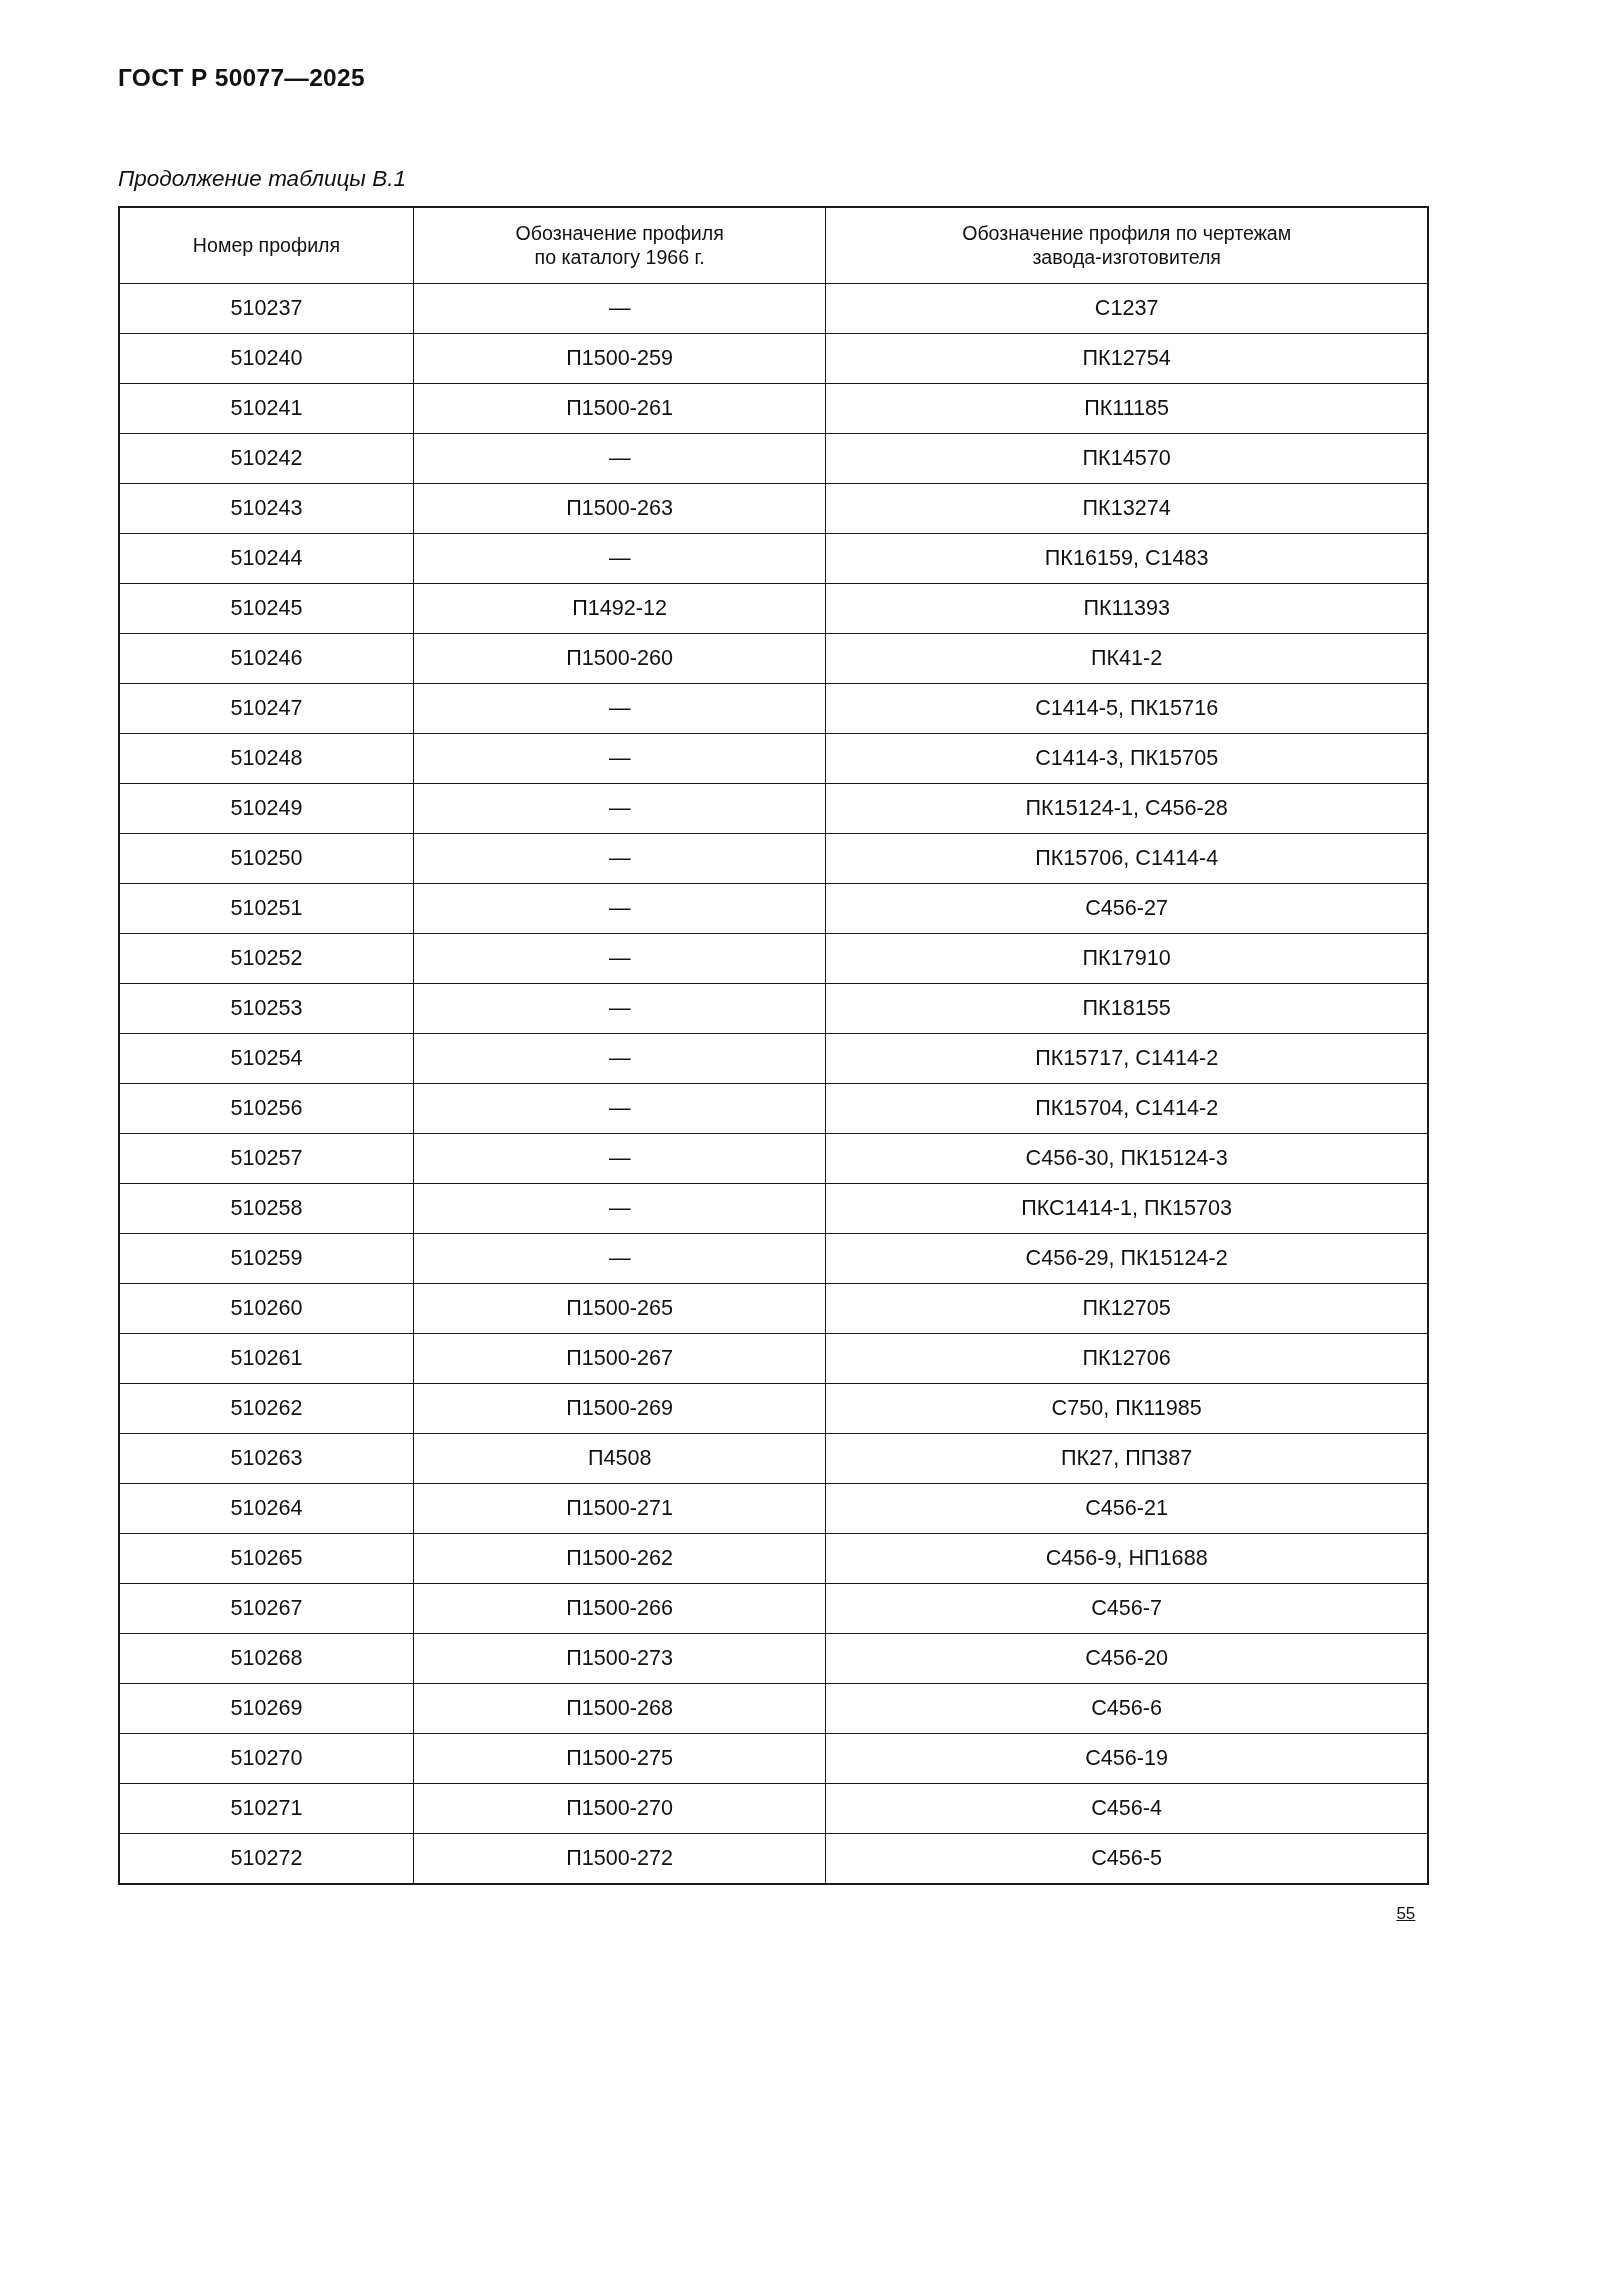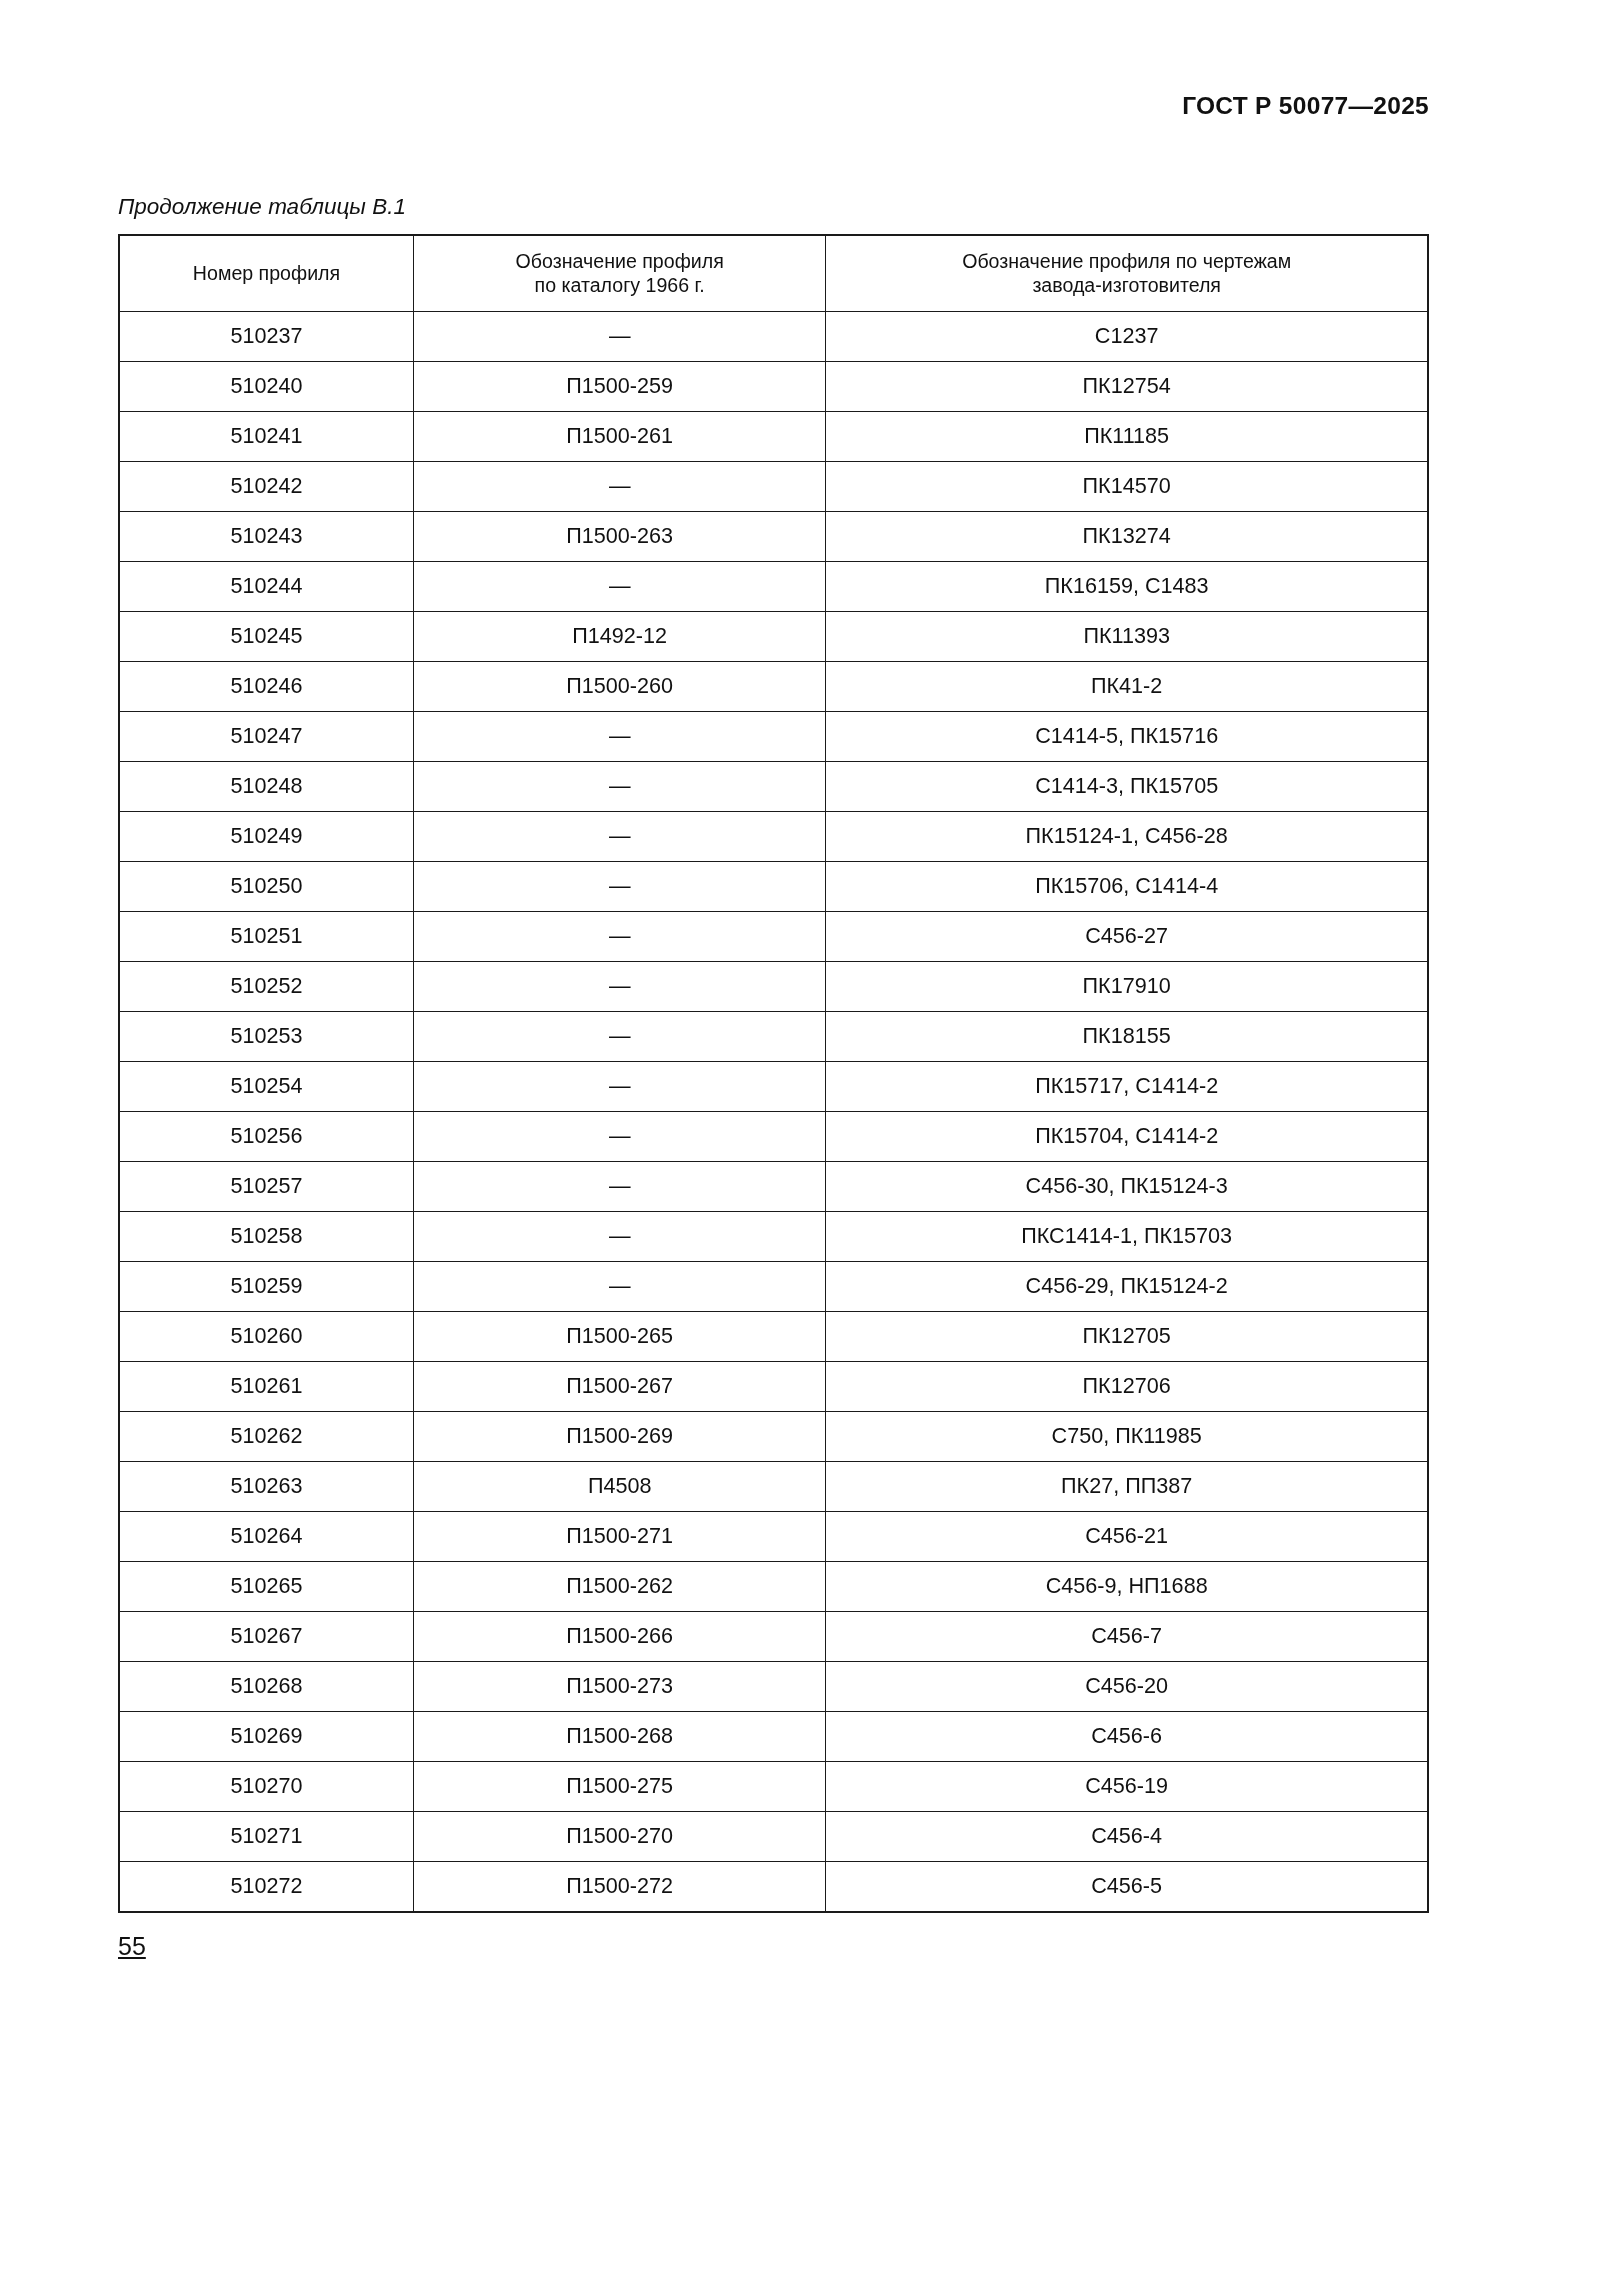--- a/index.html
+++ b/index.html
@@ -15,22 +15,21 @@
     position: relative;
     box-sizing: border-box;
   }
   .content {
     position: absolute;
     left: 118px;
     top: 0;
     width: 1311px;
   }
   .doc-header {
-    margin-top: 92px;
-    text-align: right;
+    margin-top: 64px;
     font-size: 24.5px;
     font-weight: bold;
     letter-spacing: 0.3px;
   }
   .table-caption {
     margin-top: 74px;
     margin-bottom: 13.7px;
     font-size: 22.5px;
     font-style: italic;
     text-align: left;
@@ -57,22 +56,22 @@
   }
   table.profile-table td {
     font-size: 21.6px;
     height: 45px;
   }
   col.c1 { width: 22.5%; }
   col.c2 { width: 31.5%; }
   col.c3 { width: 46%; }
   .page-number {
     margin-top: 19.6px;
-    text-align: left;
-    font-size: 25px;
+    text-align: right;
+    font-size: 17px;
     padding-right: 13.7px;
     text-decoration: underline;
   }
 </style>
 </head>
 <body>
 
 <div class="content">
 
   <div class="doc-header">ГОСТ Р 50077—2025</div>

